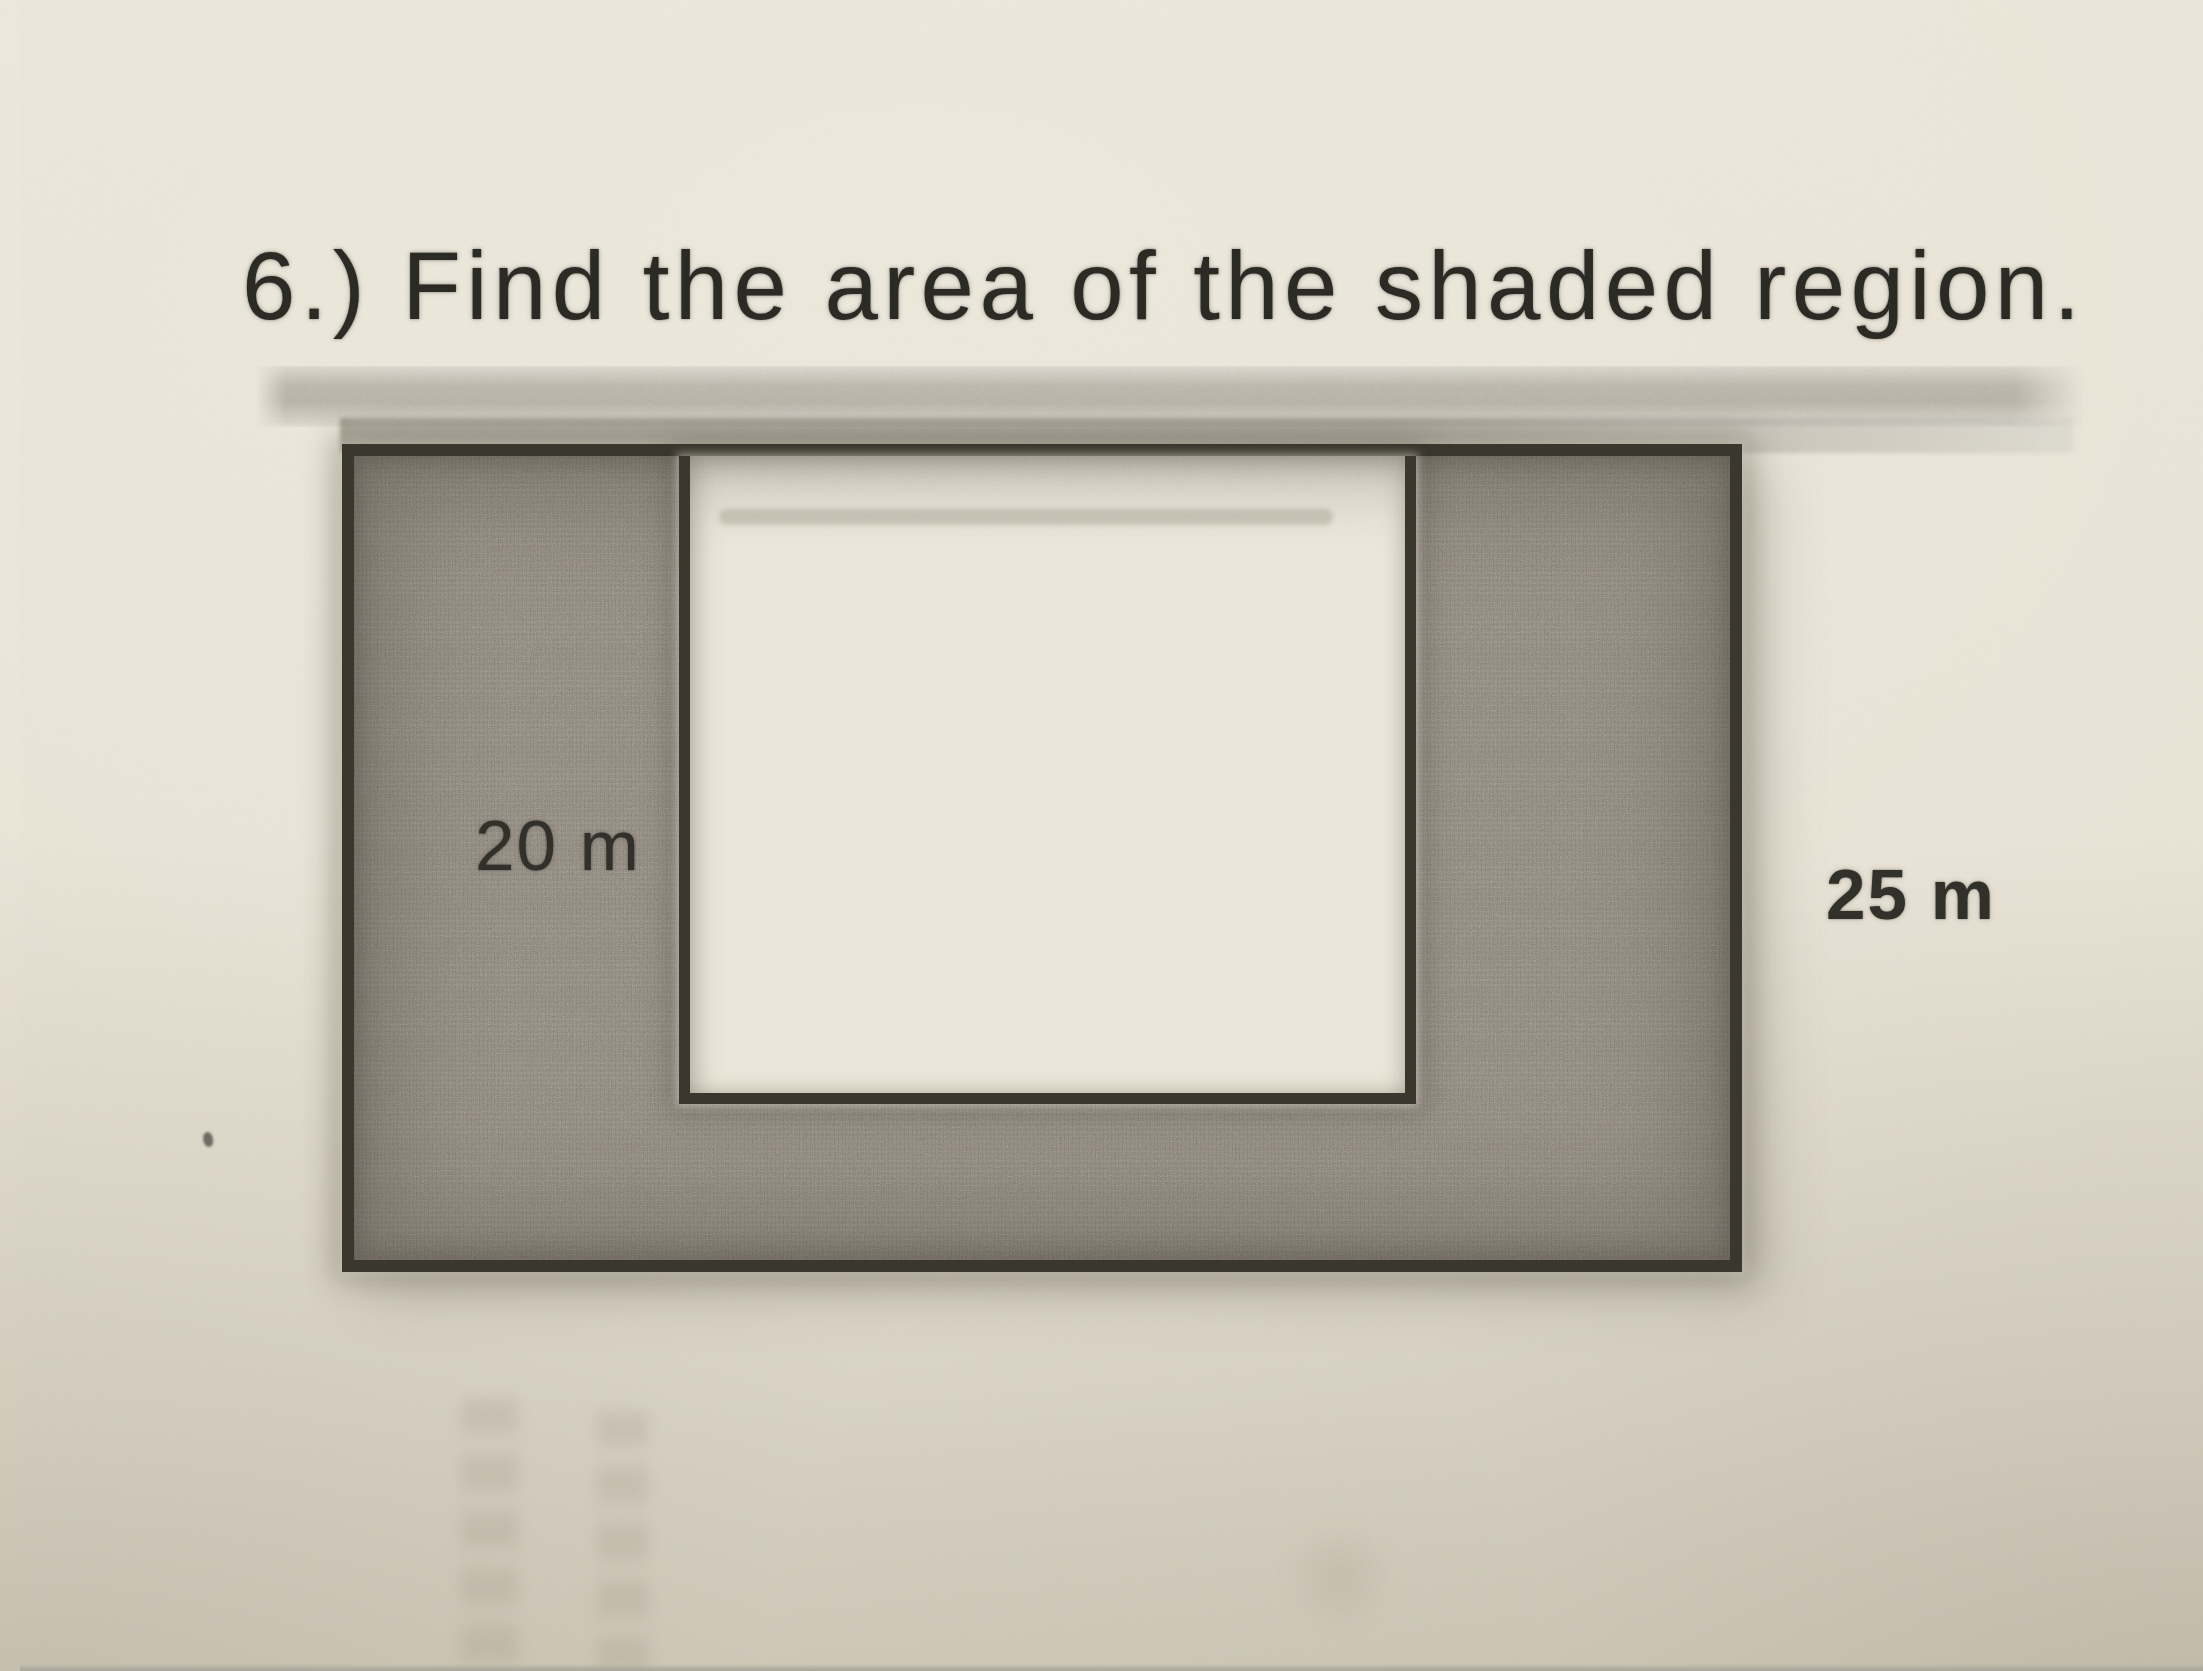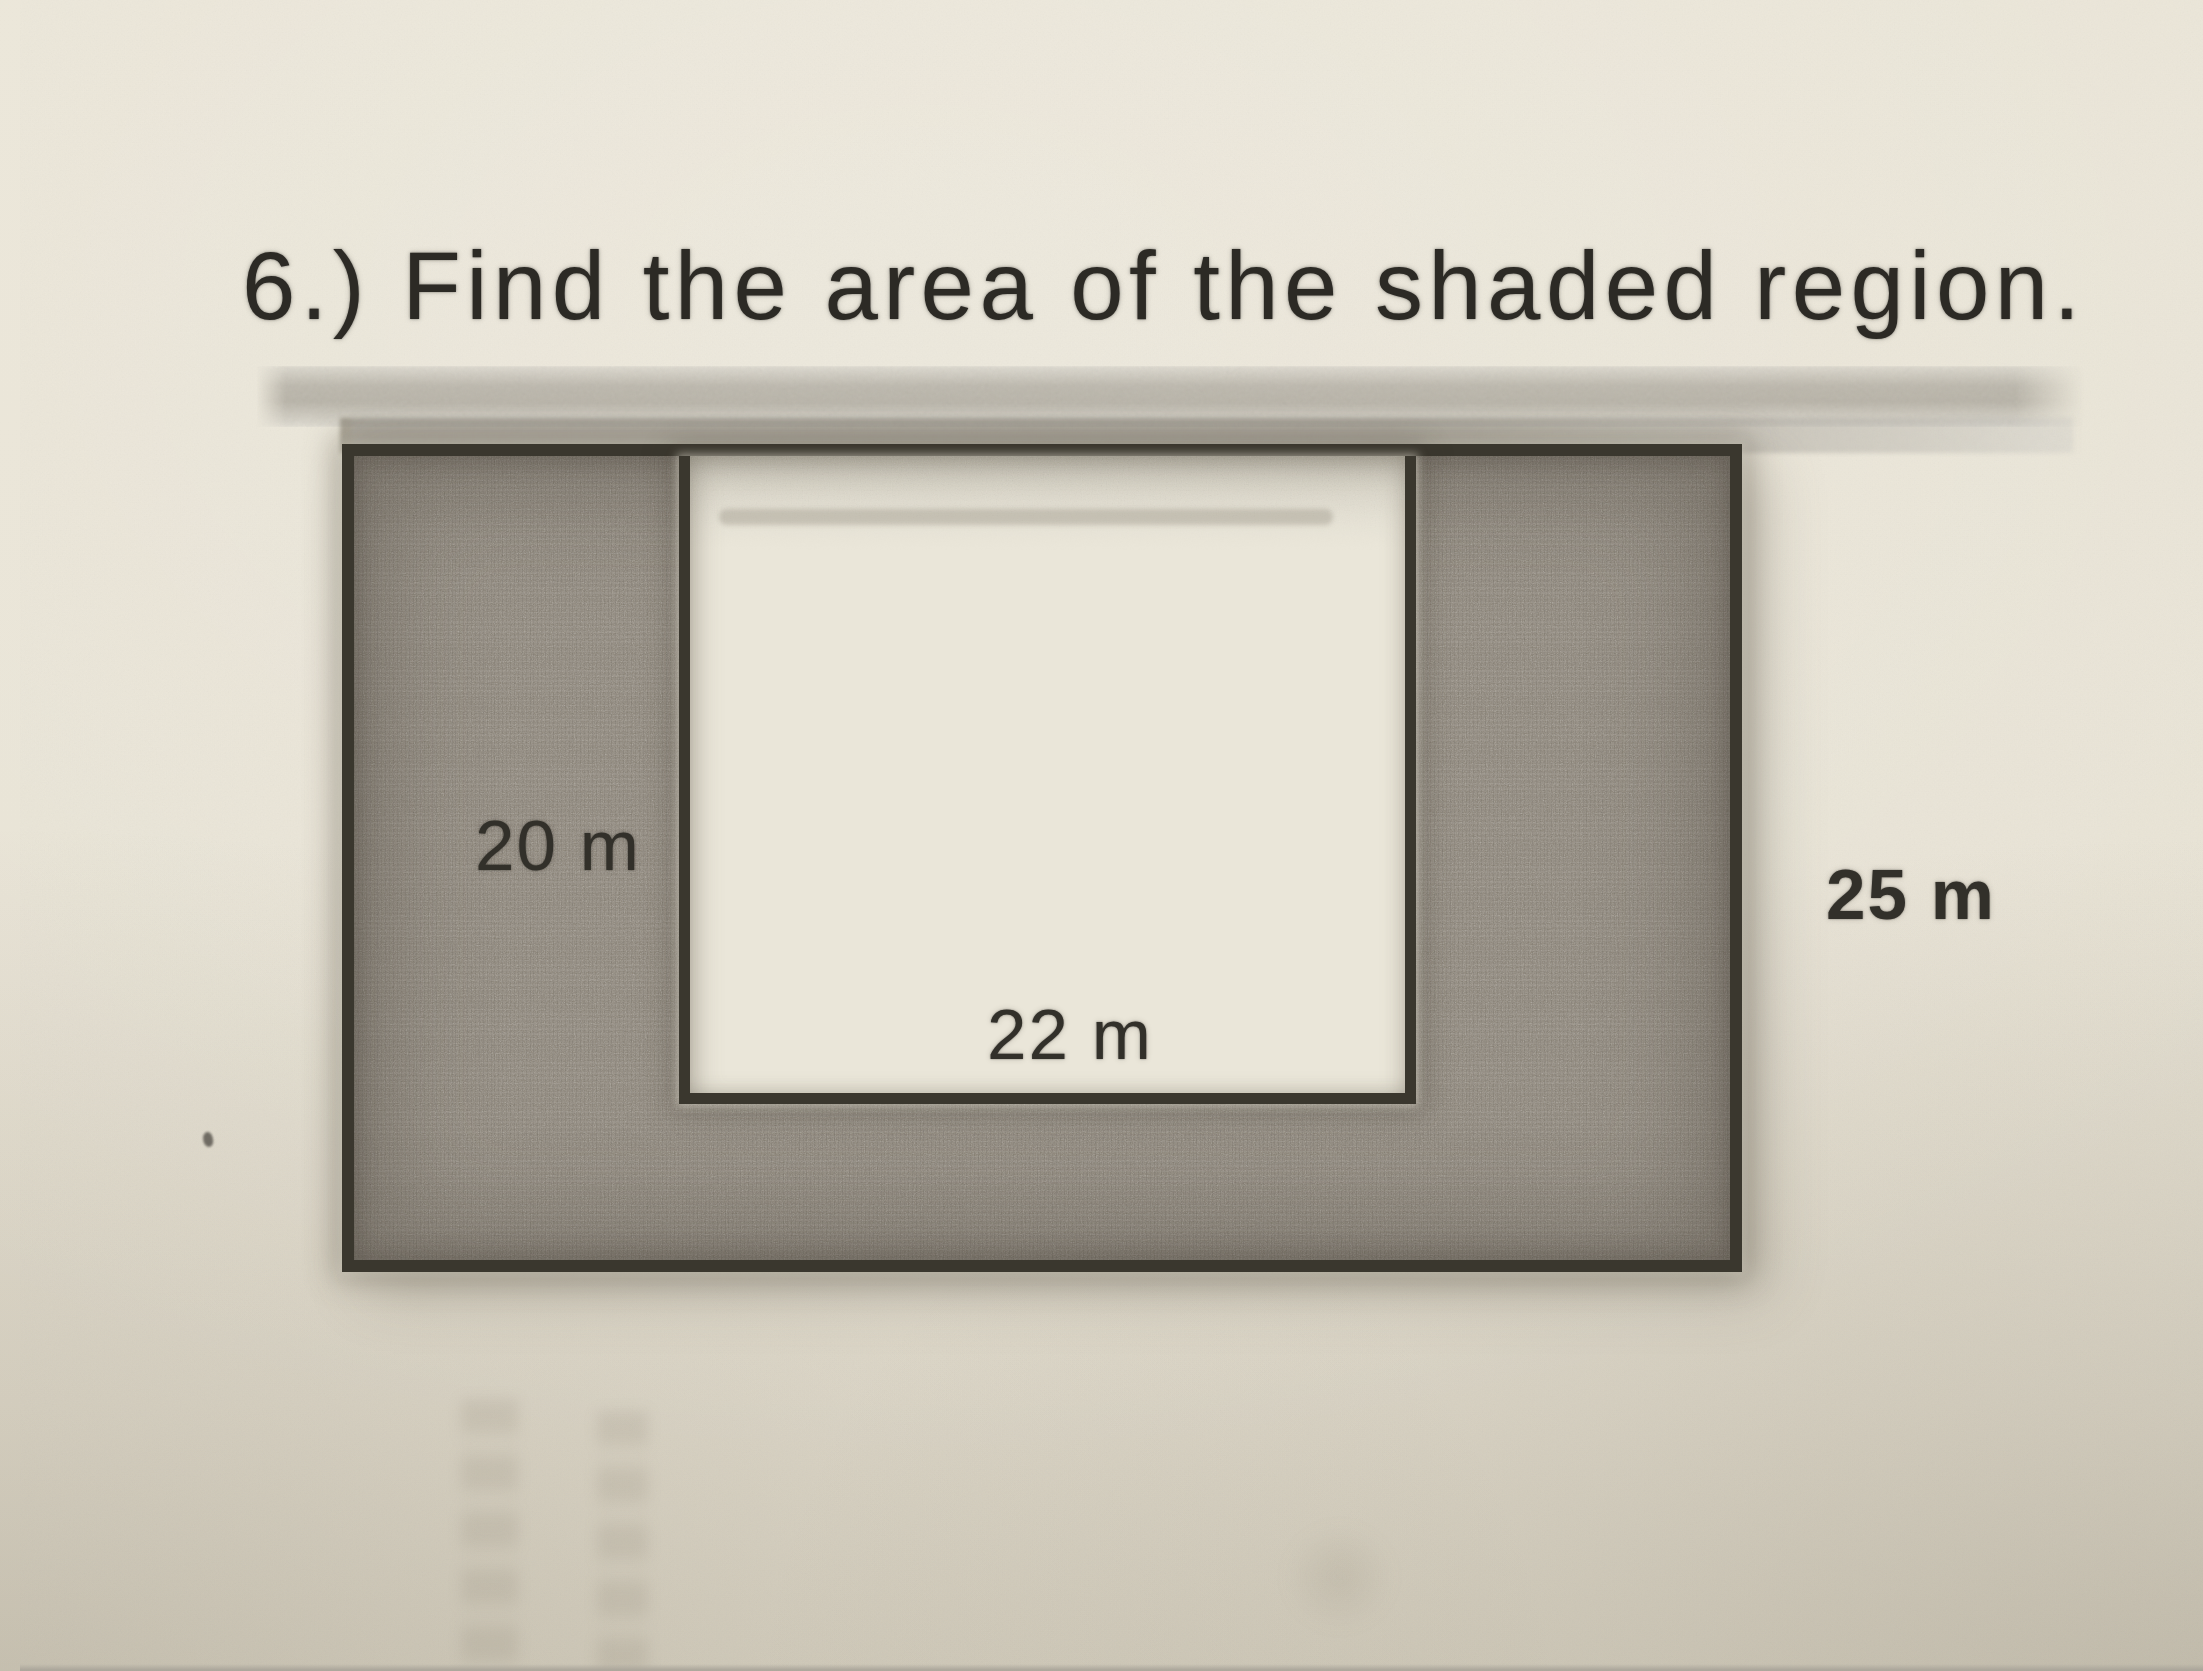--- a/index.html
+++ b/index.html
@@ -185,21 +185,20 @@
               </feComponentTransfer>
           </filter>
           <rect width="100%" height="100%" filter="url(#f-inner)"></rect>
         </svg>
       </div>
       <div class="speckle-streak"></div>
     </div>
   </div>
 
   <div class="dim dim-20">20 m</div>
-  <div class="dim dim-22">22 m</div>
   <div class="dim dim-25">25 m</div>
 
   <div class="dot-mark"></div>
   <div class="ghost-col c1"></div>
   <div class="ghost-col c2"></div>
   <div class="ghost-blob"></div>
   <div class="bottom-edge"></div>
 </div>
 
 

